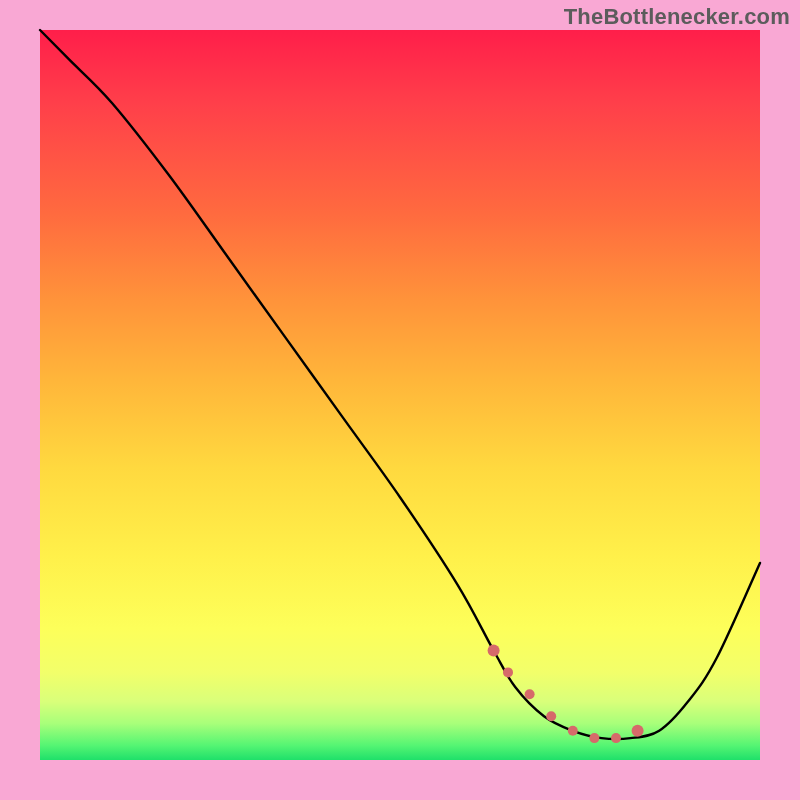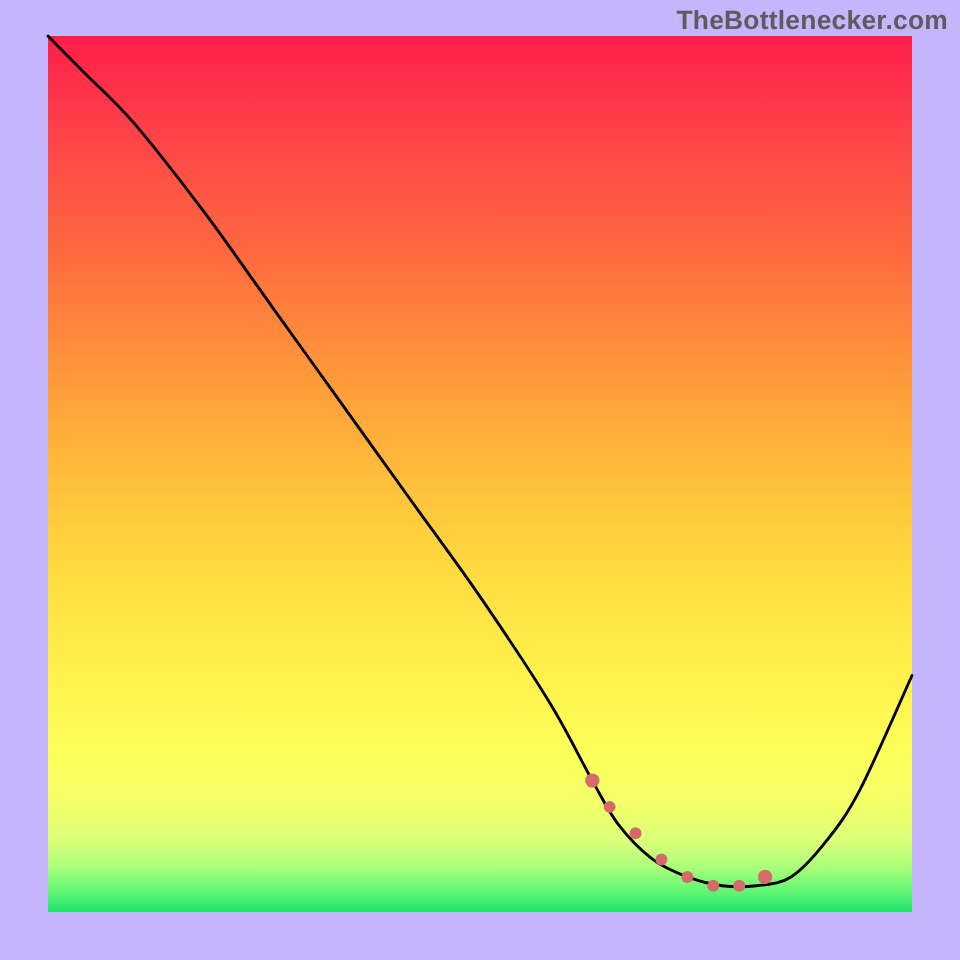--- a/index.html
+++ b/index.html
@@ -8,21 +8,21 @@
     width: 800px;
     height: 800px;
     background: #000;
     overflow: hidden;
     font-family: Arial, Helvetica, sans-serif;
   }
   .frame {
     position: relative;
     width: 800px;
     height: 800px;
-    background: #c4b5fd;
+    background: #f9a8d4;
   }
   .watermark {
     position: absolute;
     top: 4px;
     right: 10px;
     font-size: 22px;
     font-weight: 600;
     color: #5c5c5c;
     letter-spacing: 0.2px;
     z-index: 10;

